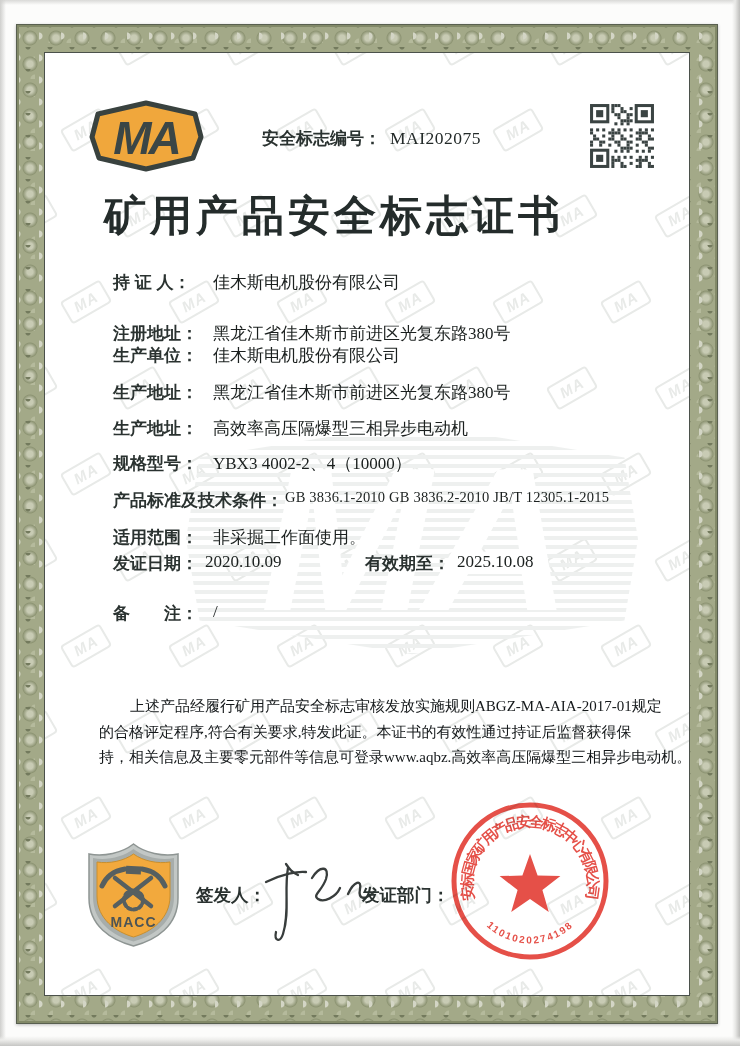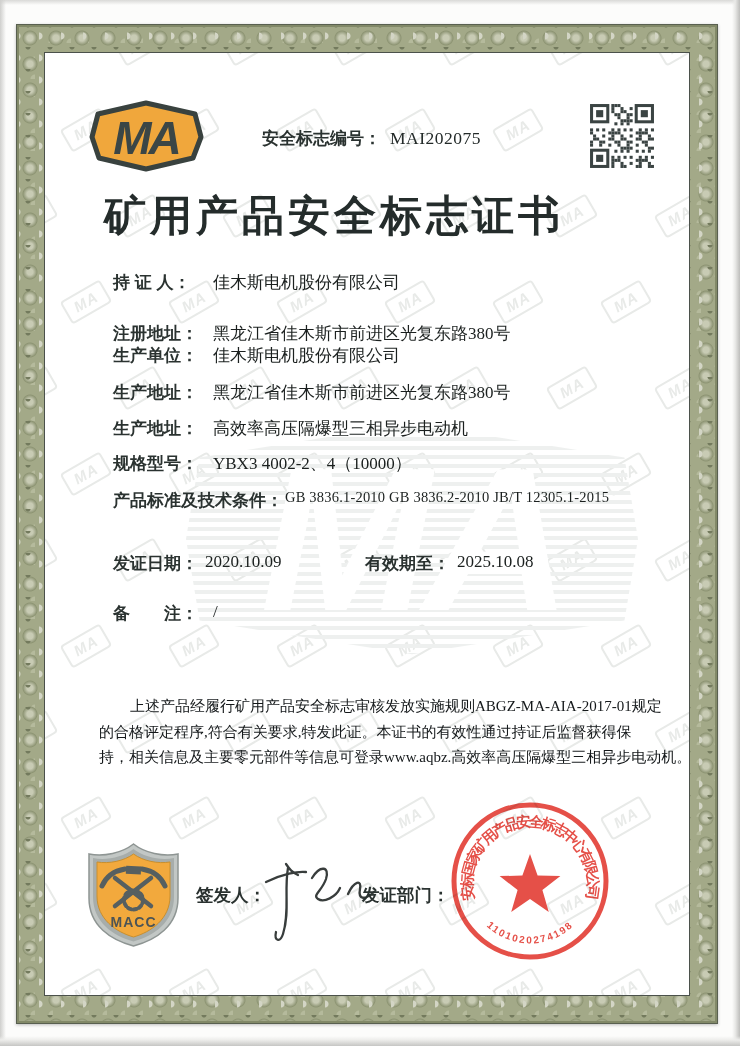--- a/index.html
+++ b/index.html
@@ -357,20 +357,24 @@
       <span class="fvalue">高效率高压隔爆型三相异步电动机</span>
     </div>
     <div class="row" style="top:452px">
       <span class="flabel">规格型号：</span>
       <span class="fvalue">YBX3 4002-2、4（10000）</span>
     </div>
     <div class="row row-std" style="top:489px">
       <span class="flabel">产品标准及技术条件：</span>
       <span class="fvalue">GB 3836.1-2010 GB 3836.2-2010 JB/T 12305.1-2015</span>
     </div>
+    <div class="row" style="top:526px">
+      <span class="flabel">适用范围：</span>
+      <span class="fvalue">非采掘工作面使用。</span>
+    </div>
     <div class="row" style="top:552px">
       <span class="flabel">发证日期：</span>
       <span class="fvalue" style="left:205px">2020.10.09</span>
       <span class="flabel lbl2">有效期至：</span>
       <span class="fvalue val2">2025.10.08</span>
     </div>
     <div class="row" style="top:602px">
       <span class="flabel">备　　注：</span>
       <span class="fvalue">/</span>
     </div>

